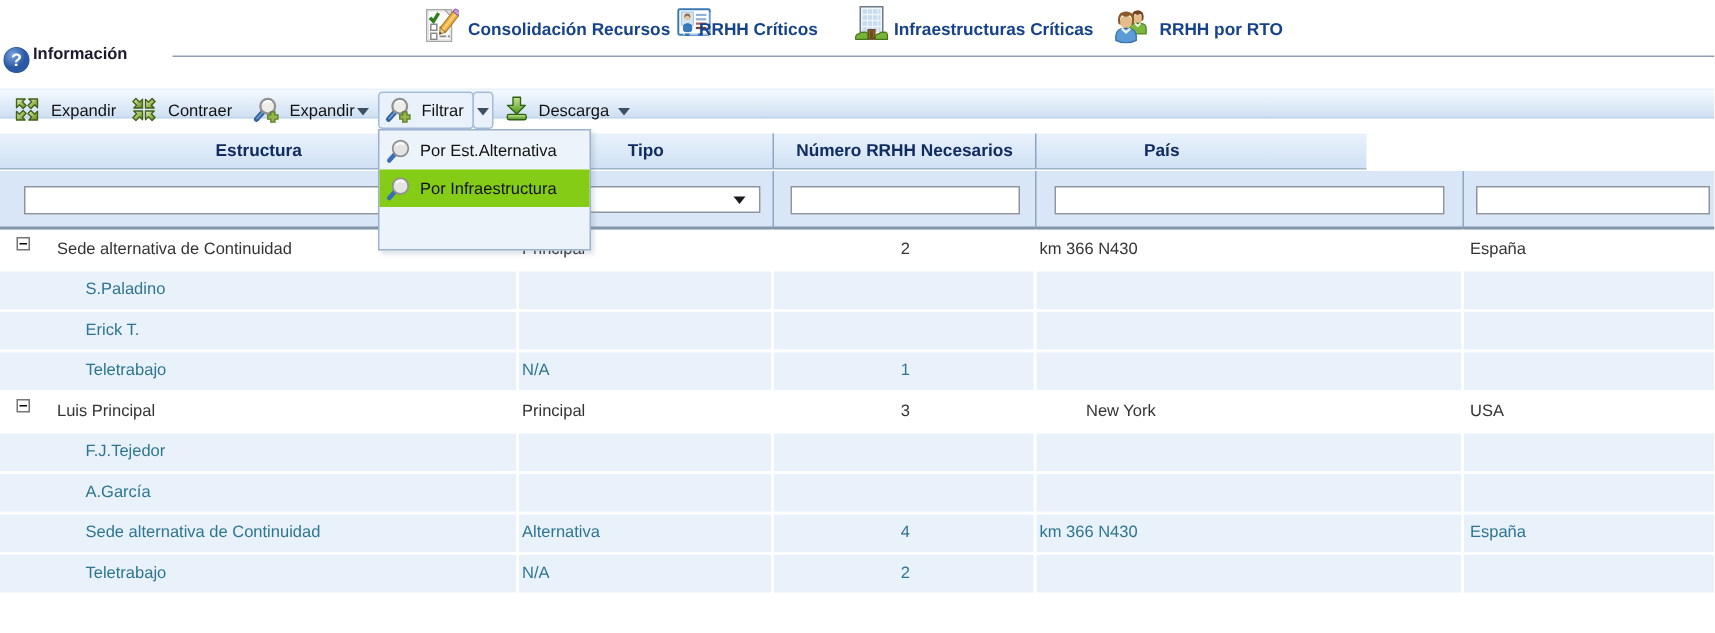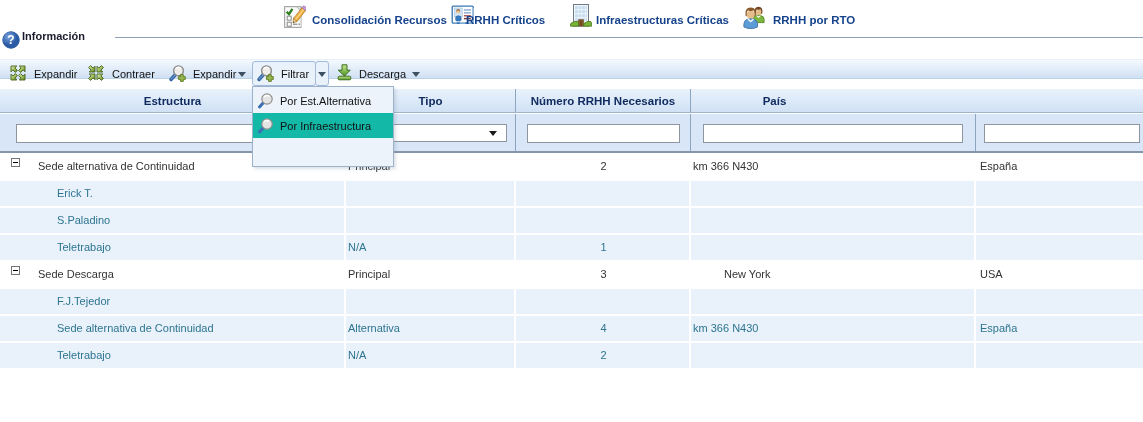--- a/index.html
+++ b/index.html
@@ -12,42 +12,42 @@
 #legend b{position:absolute;left:22px;top:30px;font-size:11px;line-height:13px;color:#1b1b2e}
 #legend .line{position:absolute;left:115px;right:0;top:37px;height:1px;background:#8fa0b4}
 
 #toolbar{position:absolute;left:0;top:59px;width:1143px;height:20px;background:linear-gradient(#f4f9fe,#cfe0f3);border-top:1px solid #e8f1fa;border-bottom:1px solid #bcd2e8}
 #toolbar .ti{position:absolute;top:5px}
 #toolbar .tt{position:absolute;top:8px;font-size:11px;line-height:13px;color:#111}
 .darr{position:absolute;top:12px;width:0;height:0;border-left:4px solid transparent;border-right:4px solid transparent;border-top:5px solid #3d4f63}
 #fbtn{position:absolute;left:252px;top:1px;width:64px;height:25px;background:#e9f1fb;border:1px solid #a4bbda;border-radius:3px}
 #fbtn2{position:absolute;left:315px;top:1px;width:14px;height:25px;background:#e9f1fb;border:1px solid #a4bbda;border-radius:3px}
 
-#ghead{position:absolute;left:0;top:89px;width:1143px;height:24px;background:linear-gradient(#e9f2fc,#d0e1f4);border-bottom:1px solid #9db3ca;display:flex}
+#ghead{position:absolute;left:0;top:89px;width:911px;height:24px;background:linear-gradient(#e9f2fc,#d0e1f4);border-bottom:1px solid #9db3ca;display:flex}
 #ghead .hc{height:100%;border-right:1px solid #8ca6c0;display:flex;align-items:center;justify-content:center;font-size:11.5px;font-weight:bold;color:#112c60}
 
 #gfilter{position:absolute;left:0;top:114px;width:1143px;height:39px;background:#d8e6f7;border-bottom:2px solid #8596ab}
 #gfilter .vsep{position:absolute;top:0;bottom:0;width:1px;background:#8ca6c0}
 .finput{position:absolute;top:10px;height:19px;background:#fff;border:1px solid #8e959e}
 #fsel{position:absolute;left:352px;top:10px;width:155px;height:18px;background:#fff;border:1px solid #8e959e}
 #fsel .sa{position:absolute;right:9px;top:6px;width:0;height:0;border-left:4px solid transparent;border-right:4px solid transparent;border-top:5px solid #1a1a1a}
 
 #rows{position:absolute;left:0;top:153px;width:1143px;height:269px;overflow:hidden}
 .row{position:relative;width:1143px;height:27px}
 .row .bg{position:absolute;left:0;top:1px;right:0;height:25px;background:#e9f1fb}
 .row span{position:absolute;top:7px;font-size:11px;line-height:12px;color:#333;white-space:nowrap}
 .row.child span{color:#2d7590}
 .row .num{left:516px;width:175px;text-align:center}
 .minus{position:absolute;left:11px;top:5px;width:9px;height:9px;border:1px solid #757575;background:#fff}
 .minus i{position:absolute;left:1px;top:3px;width:5px;height:1px;background:#000}
 .vline{position:absolute;top:0;bottom:0;width:2px;background:#fff;z-index:5}
 
 #menu{position:absolute;left:252px;top:86px;width:142px;height:81px;background:#ecf3fb;border:1px solid #9cb2cc;z-index:20;padding-top:1px;box-shadow:2px 2px 3px rgba(120,140,160,.25)}
 #menu .mi{position:relative;height:25px;display:flex;align-items:center}
-#menu .mi.on{background:#14b8a6}
+#menu .mi.on{background:#84cc16}
 #menu .mi svg{margin:0 6px 0 4px}
 #menu .mi em{font-style:normal;font-size:11px;color:#111}
 </style></head>
 <body>
 
 <div id="topmenu">
   <svg style="left:282px;top:3px" width="24" height="27" viewBox="0 0 24 27">
     <rect x="2.5" y="3.5" width="16.5" height="21" fill="#fcfcfc" stroke="#a8a8a8"></rect>
     <rect x="3.5" y="4.5" width="14.5" height="19" fill="none" stroke="#e8e8e8"></rect>
     <path d="M19 3.5 L14.5 3.5 L19 8.5Z" fill="#dcdcdc" stroke="#a8a8a8" stroke-width=".8"></path>
@@ -229,45 +229,49 @@
         <i></i>
       </div>
       <span style="left:38px">Sede alternativa de Continuidad</span>
       <span style="left:348px">Principal</span>
       <span class="num">2</span>
       <span style="left:693px">km 366 N430</span>
       <span style="left:980px">España</span>
     </div>
   <div class="row child">
       <div class="bg"></div>
+      <span style="left:57px">S.Paladino</span>
+    </div>
+  <div class="row child">
+      <div class="bg"></div>
       <span style="left:57px">Erick T.</span>
-    </div>
-  <div class="row child">
-      <div class="bg"></div>
-      <span style="left:57px">S.Paladino</span>
     </div>
   <div class="row child">
       <div class="bg"></div>
       <span style="left:57px">Teletrabajo</span>
       <span style="left:348px">N/A</span>
       <span class="num">1</span>
     </div>
   <div class="row">
       <div class="minus">
         <i></i>
       </div>
-      <span style="left:38px">Sede Descarga</span>
+      <span style="left:38px">Luis Principal</span>
       <span style="left:348px">Principal</span>
       <span class="num">3</span>
       <span style="left:724px">New York</span>
       <span style="left:980px">USA</span>
     </div>
   <div class="row child">
       <div class="bg"></div>
       <span style="left:57px">F.J.Tejedor</span>
+    </div>
+  <div class="row child">
+      <div class="bg"></div>
+      <span style="left:57px">A.García</span>
     </div>
   <div class="row child">
       <div class="bg"></div>
       <span style="left:57px">Sede alternativa de Continuidad</span>
       <span style="left:348px">Alternativa</span>
       <span class="num">4</span>
       <span style="left:693px">km 366 N430</span>
       <span style="left:980px">España</span>
     </div>
   <div class="row child">

